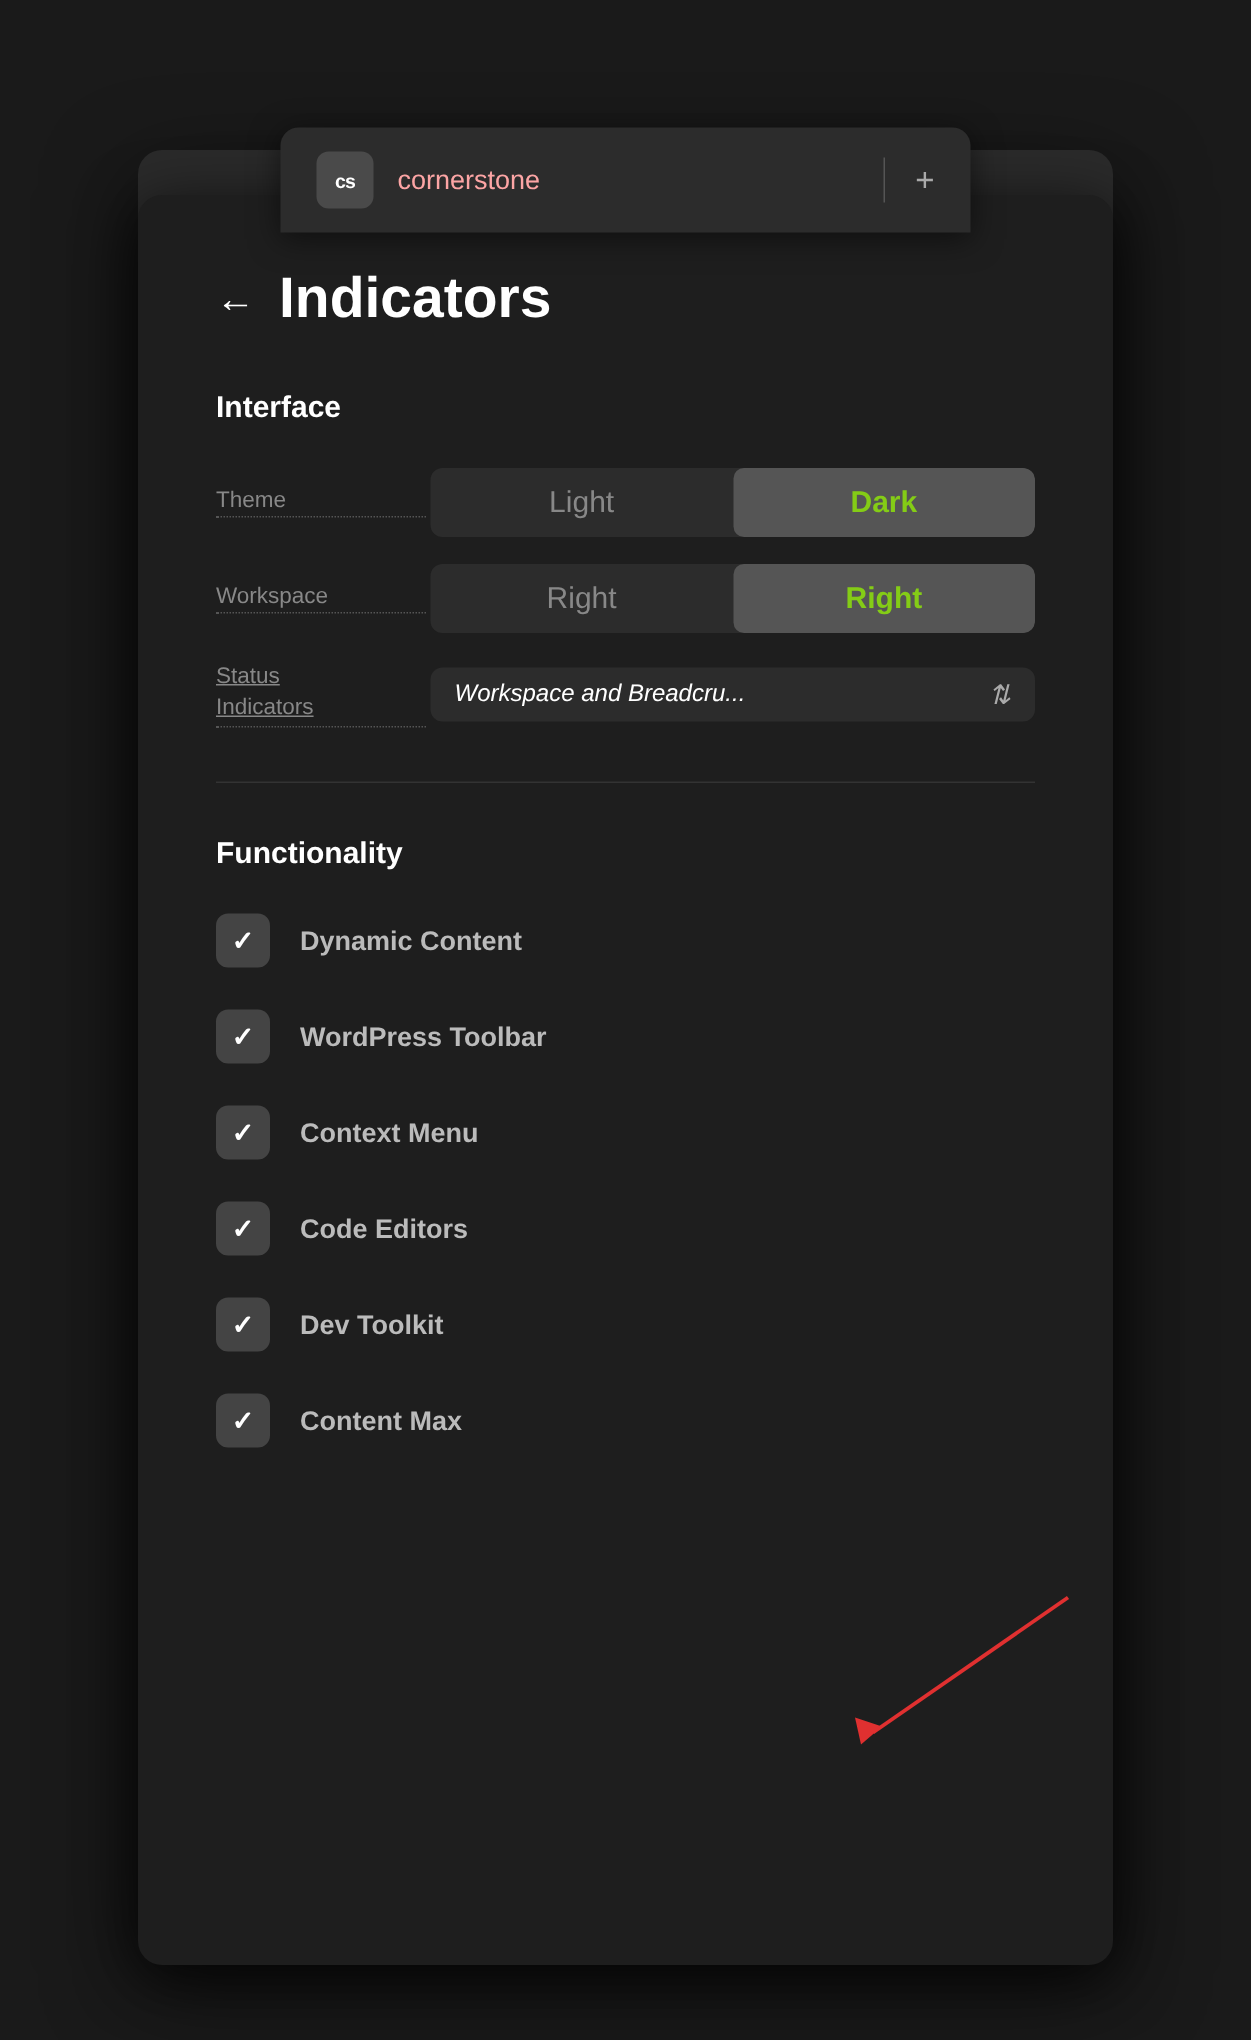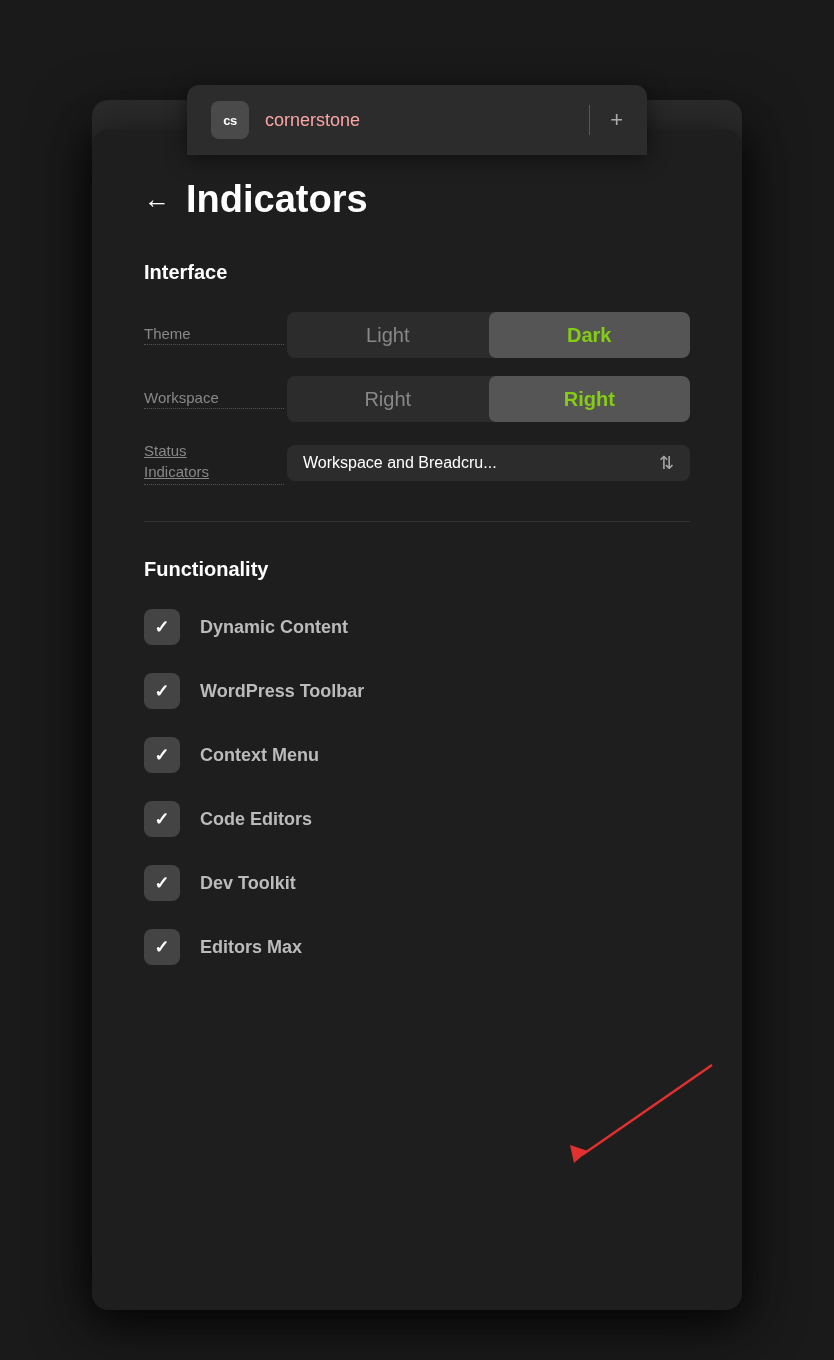--- a/index.html
+++ b/index.html
@@ -190,20 +190,21 @@
       flex: 1;
       background: #2c2c2c;
       border: none;
       border-radius: 8px;
       height: 36px;
       display: flex;
       align-items: center;
       justify-content: space-between;
       padding: 0 16px;
       cursor: pointer;
+      font-style: italic;
     }
 
     .select-value {
       color: #ffffff;
       font-size: 16px;
       font-weight: 500;
     }
 
     .select-chevron {
       color: #aaa;
@@ -360,21 +361,21 @@
         <div class="checkbox-box">
           <span class="checkbox-check">✓</span>
         </div>
         <span class="checkbox-label">Dev Toolkit</span>
       </div>
 
       <div class="checkbox-item">
         <div class="checkbox-box">
           <span class="checkbox-check">✓</span>
         </div>
-        <span class="checkbox-label">Editors Max</span>
+        <span class="checkbox-label">Content Max</span>
       </div>
 
     </div>
 
     <div class="arrow-annotation">
       <svg class="arrow-svg" viewBox="0 0 220 120" xmlns="http://www.w3.org/2000/svg">
         <line x1="210" y1="10" x2="80" y2="100" stroke="#e03030" stroke-width="2.5"></line>
         <polygon points="72,108 68,90 86,96" fill="#e03030"></polygon>
       </svg>
     </div>

